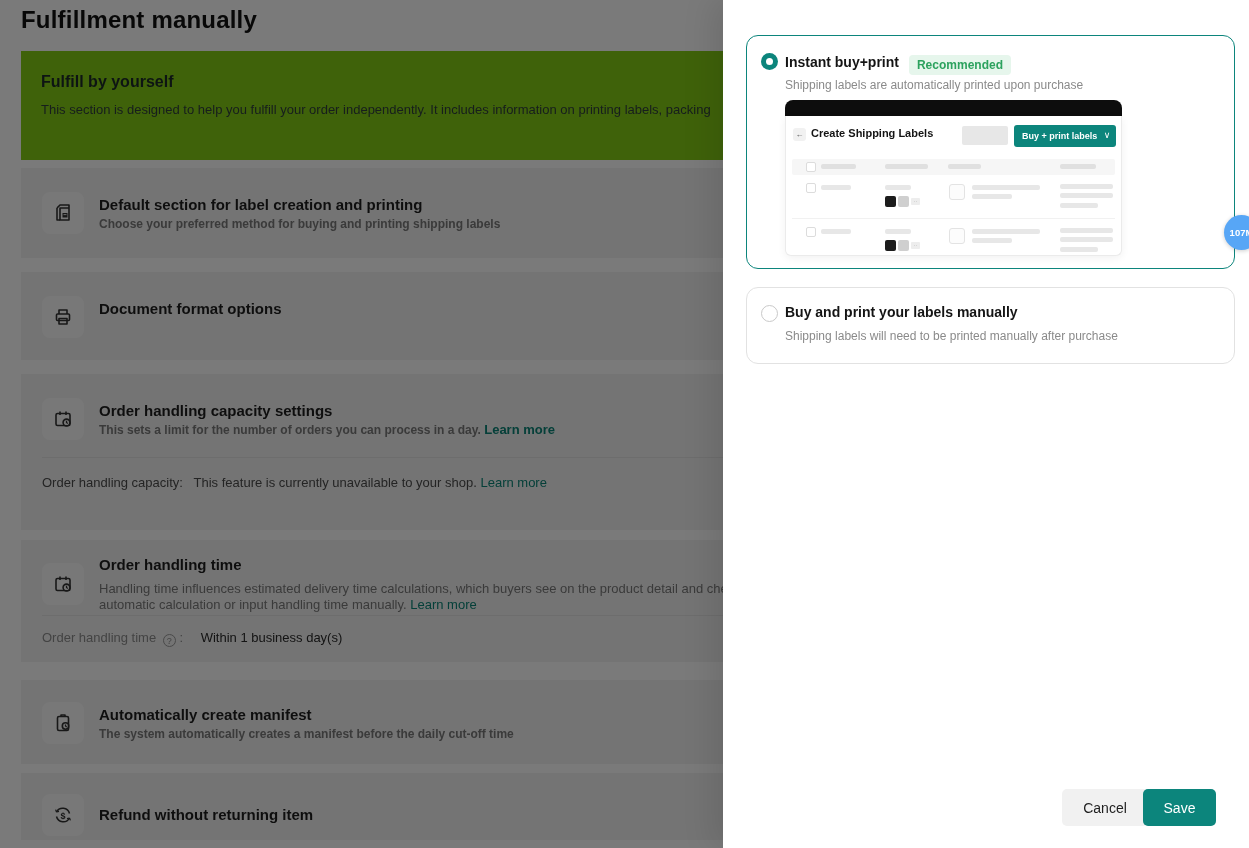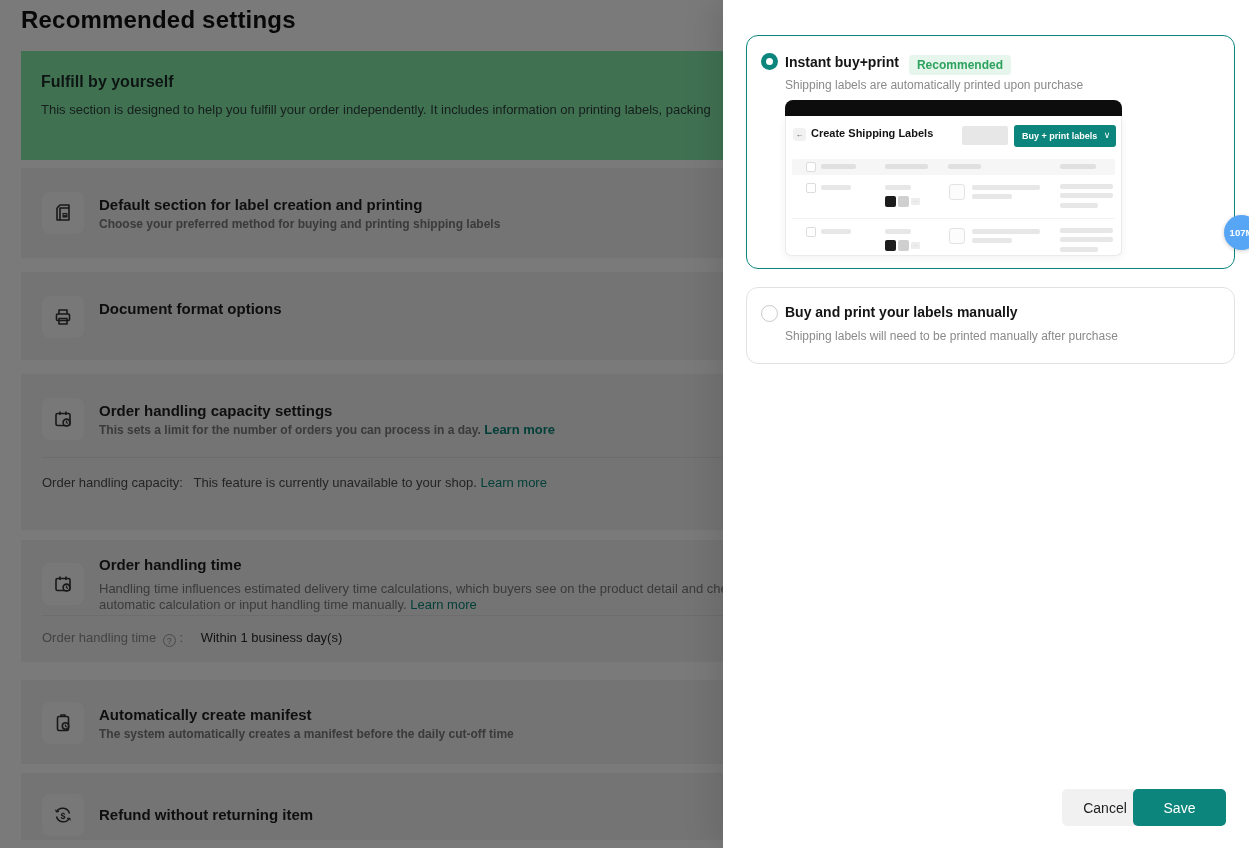--- a/index.html
+++ b/index.html
@@ -3,21 +3,21 @@
 <meta charset="utf-8">
 <style>
   * { margin:0; padding:0; box-sizing:border-box; }
   html,body { width:1249px; height:848px; overflow:hidden; background:#fff;
     font-family:"Liberation Sans", sans-serif; }
   .stage { position:relative; width:1249px; height:848px; overflow:hidden; background:#fff; }
 
   
   .page-left { position:absolute; inset:0; width:1249px; height:848px; background:#fff; }
   .page-title { position:absolute; left:21px; top:6px; font-size:24px; font-weight:700; color:#121212; letter-spacing:.2px; }
-  .banner { position:absolute; left:21px; top:51px; width:1210px; height:109px; background:#86efac; padding:22px 20px; }
+  .banner { position:absolute; left:21px; top:51px; width:1210px; height:109px; background:#84cc16; padding:22px 20px; }
   .banner-title { font-size:16px; font-weight:700; color:#1d2b28; }
   .banner-line { display:block; white-space:nowrap; font-size:13px; color:#30403c; line-height:18px; }
   .banner-lines { margin-top:10px; }
 
   .card { position:absolute; left:21px; width:1210px; background:#f2f2f2; }
   .card-main { display:flex; align-items:flex-start; padding:24px 21px 0 21px; }
   .icon-box { width:42px; height:42px; flex:0 0 42px; background:#fbfbfb; border-radius:8px;
     display:flex; align-items:center; justify-content:center; }
   .row-text { margin-left:15px; min-width:0; }
   .row-title { font-size:15px; font-weight:700; color:#1f1f1f; line-height:20px; margin-top:3px; }
@@ -78,31 +78,31 @@
   
   .float-badge { position:absolute; left:1224px; top:215px; width:35px; height:35px; border-radius:50%;
     background:#57a6f6; color:#fff; font-size:9.5px; font-weight:700; display:flex; align-items:center;
     justify-content:center; z-index:40; box-shadow:0 1px 4px rgba(0,0,0,0.2); }
 
   
   .drawer-footer { position:absolute; left:0; right:0; top:789px; height:37px;padding-left:36px; }
   .btn { position:absolute; height:37px; border:none; border-radius:5px; font-size:14px; font-weight:500;
     font-family:"Liberation Sans", sans-serif; cursor:pointer; }
   .btn-cancel { left:339px; width:86px; background:#f1f1f1; color:#1f1f1f; }
-  .btn-save { left:410px; width:93px; background:#0c857c; color:#ffffff; }
+  .btn-save { left:420px; width:73px; background:#0c857c; color:#ffffff; }
 
   svg.glyph { display:block; }
 </style>
 </head>
 <body>
 
 <div class="stage">
 
   <div class="page-left">
-    <h1 class="page-title">Recommended settings</h1>
+    <h1 class="page-title">Fulfillment manually</h1>
 
     <div class="banner">
       <div class="banner-title">Fulfill by yourself</div>
       <div class="banner-lines">
         <span class="banner-line">This section is designed to help you fulfill your order independently. It includes information on printing labels, packing</span>
       </div>
     </div>
 
     <div class="card" style="top:168px; height:90px;">
       <div class="card-main">

